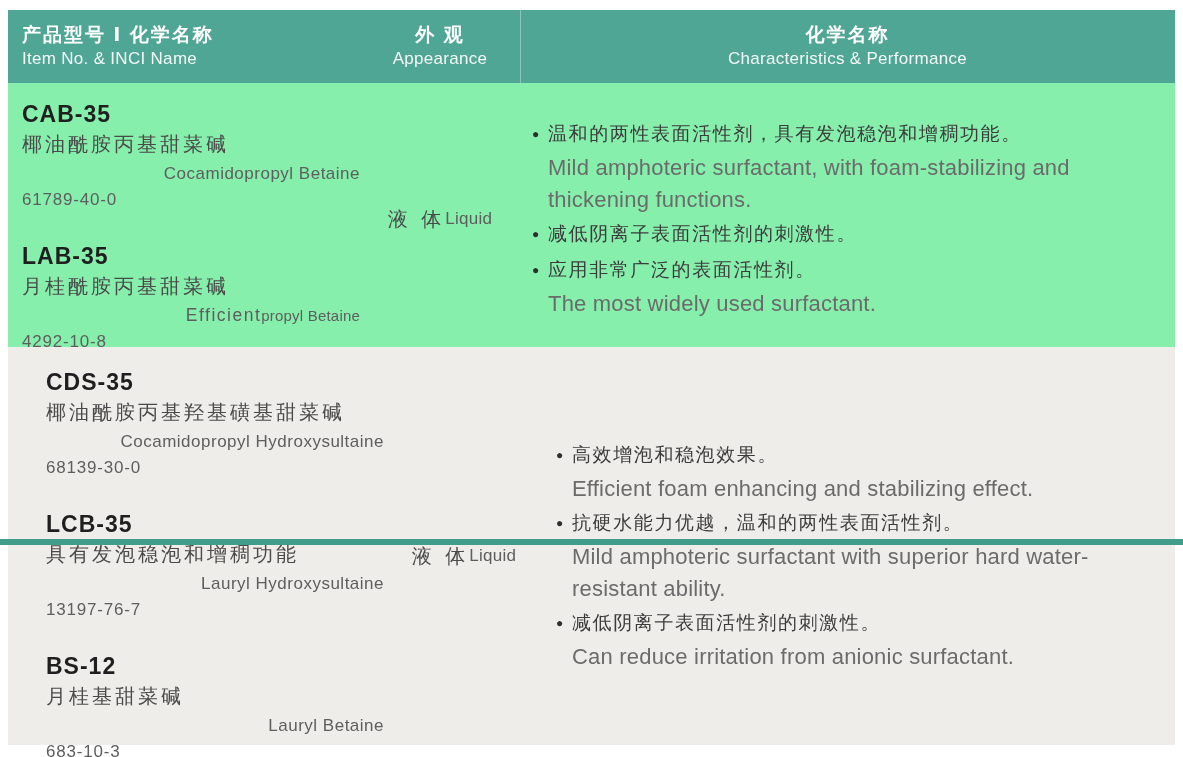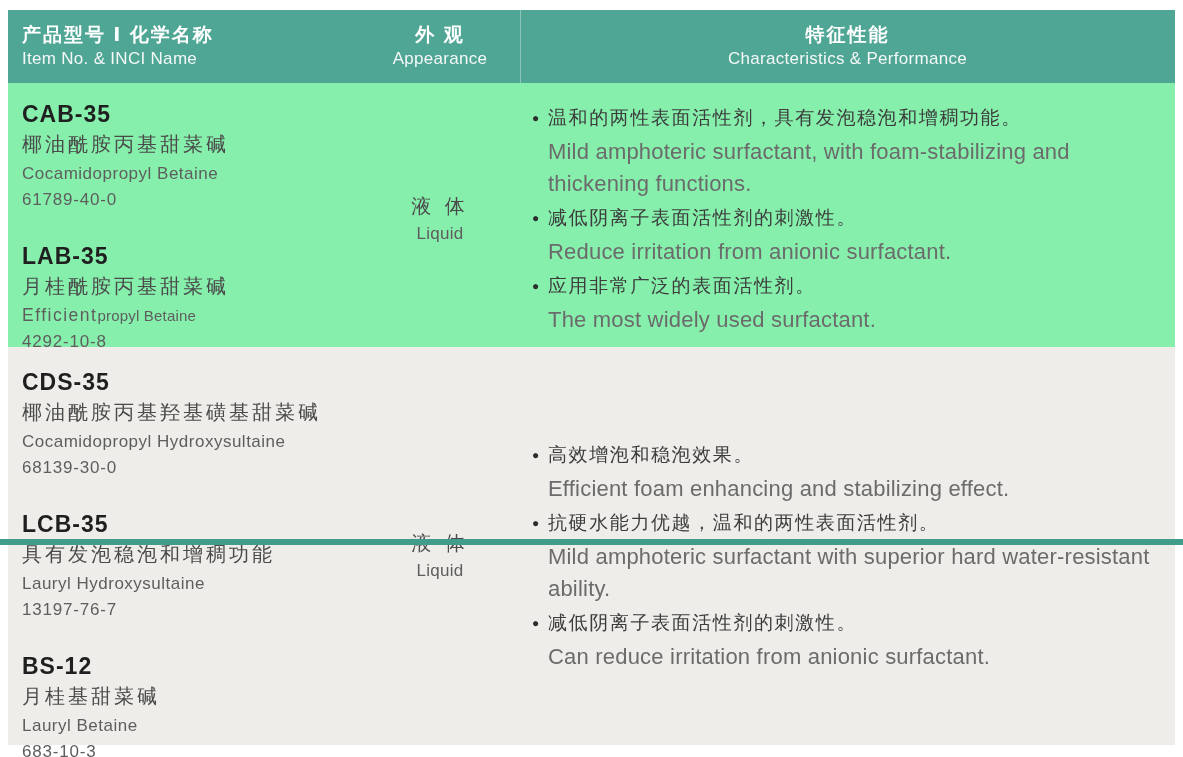--- a/index.html
+++ b/index.html
@@ -41,37 +41,37 @@
     position:absolute;left:512px;top:0;bottom:0;width:1px;
     background:rgba(255,255,255,0.35);
   }
 
   
   .row{
     display:grid;
     grid-template-columns:352px 160px 1fr;
   }
   .row-0{height:264px;background:#86efac;}
-  .row-1{height:398px;background:var(--row-alt-bg);}
+  .row-1{height:398px;background:var(--row-alt-bg);padding-left:24px;}
 
   .col-products{padding:16px 0 0 14px;}
   .row-1 .col-products{padding-top:20px;}
   .product + .product{margin-top:28px;}
   .p-code{
     font-size:23px;font-weight:bold;color:var(--code-text);
     letter-spacing:1px;line-height:30px;
   }
   .p-zh{font-size:20px;color:var(--zh-text);letter-spacing:3px;line-height:31px;}
-  .p-en{font-size:17px;color:var(--en-text);letter-spacing:0.5px;line-height:27px;}
+  .p-en{font-size:17px;color:var(--en-text);letter-spacing:0.5px;line-height:27px;text-align:right;}
   .p-en-main{font-size:17.5px;letter-spacing:1.5px;}
   .p-en-sub{font-size:15px;letter-spacing:0.2px;margin-top:16px;}
   .p-cas{font-size:17px;color:var(--en-text);letter-spacing:0.8px;line-height:26px;}
 
   .col-appearance{
-    display:flex;flex-direction:column;justify-content:center;align-items:center;
+    display:flex;flex-direction:row;justify-content:center;align-items:center;
     text-align:center;
   }
   .a-zh{font-size:20px;color:var(--zh-text);letter-spacing:4px;line-height:30px;}
   .a-en{font-size:17px;color:var(--en-text);letter-spacing:0.3px;line-height:26px;}
 
   .col-chars{
     display:flex;flex-direction:column;justify-content:center;
     padding:0 20px 0 12px;
   }
   .char-list{list-style:none;}
@@ -104,21 +104,21 @@
     <header class="thead">
       <div class="th th-products">
         <div class="th-zh">产品型号 Ⅰ 化学名称</div>
         <div class="th-en">Item No. &amp; INCI Name</div>
       </div>
       <div class="th th-appearance">
         <div class="th-zh">外 观</div>
         <div class="th-en">Appearance</div>
       </div>
       <div class="th th-chars">
-        <div class="th-zh">特征性能</div>
+        <div class="th-zh">化学名称</div>
         <div class="th-en">Characteristics &amp; Performance</div>
       </div>
       <div class="header-seam"></div>
     </header>
 
     <section class="row row-0">
       <div class="col-products">
         <div class="product">
           <div class="p-code">CAB-35</div>
           <div class="p-zh">椰油酰胺丙基甜菜碱</div>
@@ -143,21 +143,20 @@
                 <span class="bullet">●</span>
                 <span>温和的两性表面活性剂，具有发泡稳泡和增稠功能。</span>
               </div>
             <div class="c-en">Mild amphoteric surfactant, with foam-stabilizing and thickening functions.</div>
           </li>
           <li class="char-item">
             <div class="c-zh">
                 <span class="bullet">●</span>
                 <span>减低阴离子表面活性剂的刺激性。</span>
               </div>
-            <div class="c-en">Reduce irritation from anionic surfactant.</div>
           </li>
           <li class="char-item">
             <div class="c-zh">
                 <span class="bullet">●</span>
                 <span>应用非常广泛的表面活性剂。</span>
               </div>
             <div class="c-en">The most widely used surfactant.</div>
           </li>
         </ul>
       </div>

